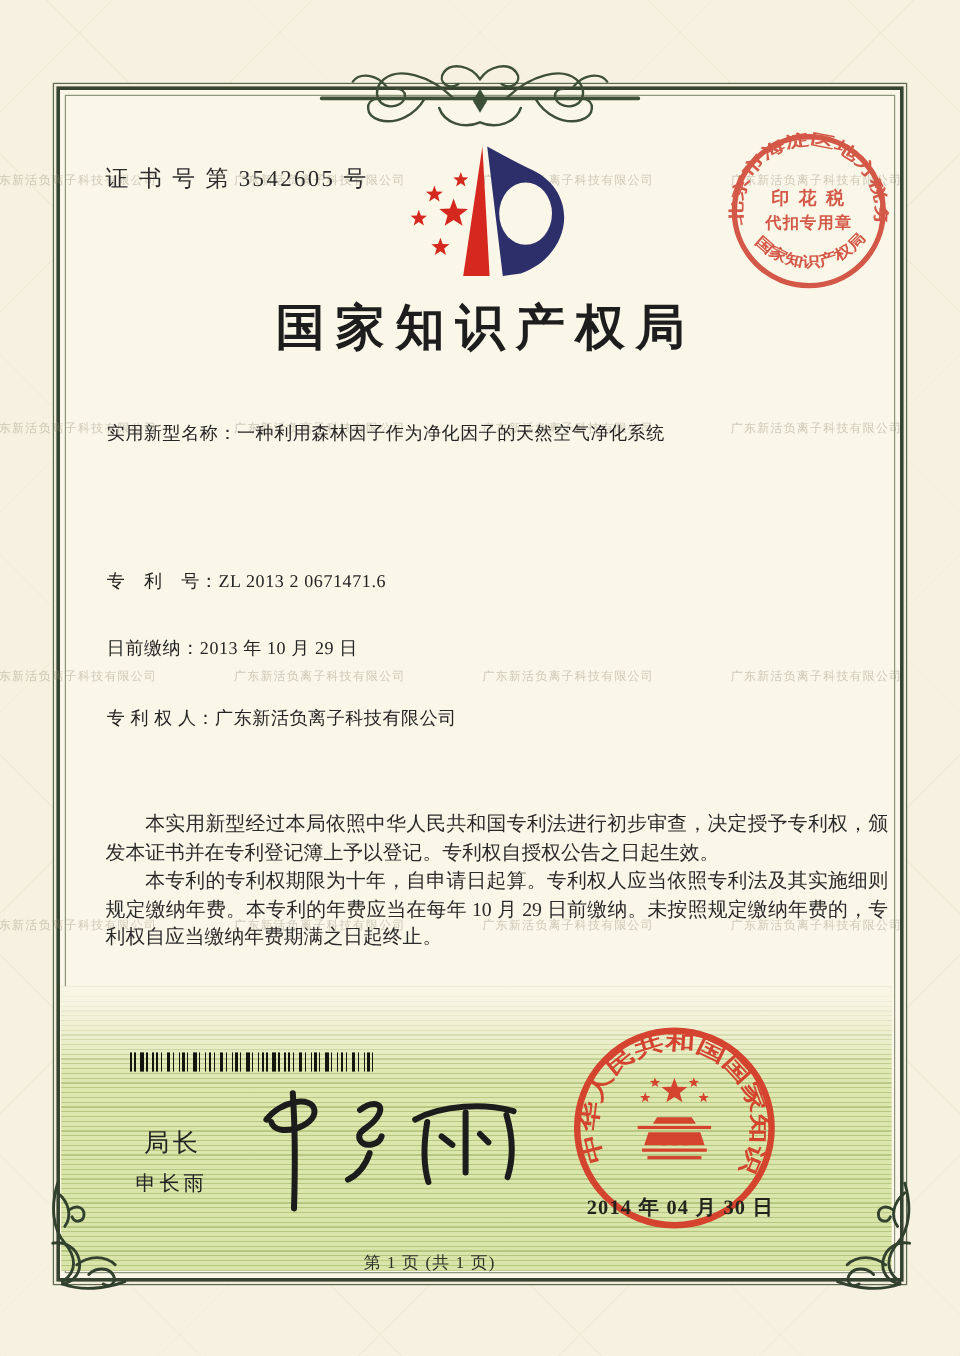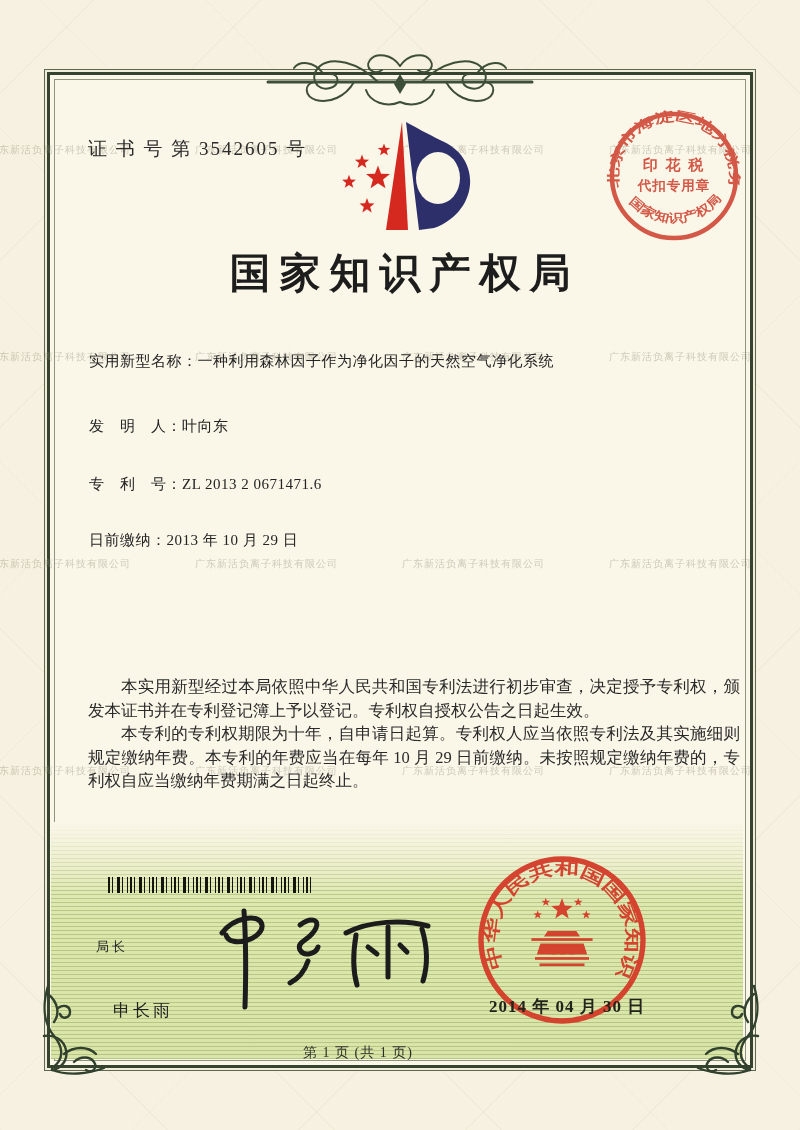--- a/index.html
+++ b/index.html
@@ -58,22 +58,22 @@
   .barcode{
     position:absolute;left:108px;top:877px;width:203px;height:16px;z-index:4;
     background:
       repeating-linear-gradient(90deg,
         #15150f 0 2px, transparent 2px 4px,
         #15150f 4px 5px, transparent 5px 9px,
         #15150f 9px 12px, transparent 12px 14px,
         #15150f 14px 15px, transparent 15px 19px,
         #15150f 19px 20px, transparent 20px 22px);
   }
-  .sig-title{position:absolute;left:96px;top:938px;font-size:13px;z-index:4;letter-spacing:3px;}
-  .sig-name{position:absolute;left:113px;top:975px;font-size:17px;z-index:4;letter-spacing:3px;margin-top:24px;}
+  .sig-title{position:absolute;left:120px;top:938px;font-size:21px;z-index:4;letter-spacing:3px;}
+  .sig-name{position:absolute;left:113px;top:975px;font-size:17px;z-index:4;letter-spacing:3px;}
   .signature-svg{position:absolute;left:200px;top:903px;z-index:4;}
   .seal-svg{position:absolute;left:472px;top:850px;z-index:5;opacity:0.93;}
   .seal-date{
     position:absolute;left:482px;top:995px;width:170px;text-align:center;z-index:6;
     font-size:17px;font-weight:bold;color:#23231d;letter-spacing:1px;white-space:nowrap;
   }
   .stamp-svg{position:absolute;left:594px;top:94px;z-index:4;opacity:0.88;}
   .logo-svg{position:absolute;left:322px;top:116px;z-index:3;}
   .footer{
     position:absolute;left:0;top:1044px;width:716px;text-align:center;z-index:4;
@@ -173,23 +173,23 @@
     <text x="80" y="76" text-anchor="middle" font-size="15" font-weight="bold" fill="#cf4331" letter-spacing="2">印 花 税</text>
     <text x="80" y="96" text-anchor="middle" font-size="13.5" font-weight="bold" fill="#cf4331" letter-spacing="1">代扣专用章</text>
     <text font-size="12" fill="#cf4331" font-weight="bold">
       <textPath href="#stampBottom" startOffset="5" textLength="105" lengthAdjust="spacingAndGlyphs">国家知识产权局</textPath>
     </text>
   </svg>
 
   <div class="title">国家知识产权局</div>
 
   <div class="field" style="top:352px"><b>实用新型名称：</b><span>一种利用森林因子作为净化因子的天然空气净化系统</span></div>
-  <div class="field" style="top:417px"><b>发　明　人：</b><span>叶向东</span></div>
   <div class="field" style="top:475px"><b>专　利　号：</b><span>ZL 2013 2 0671471.6</span></div>
   <div class="field" style="top:531px"><b>日前缴纳：</b><span>2013 年 10 月 29 日</span></div>
+  <div class="field" style="top:589px"><b>专 利 权 人：</b><span>广东新活负离子科技有限公司</span></div>
 
   <div class="body-text">
     <p>本实用新型经过本局依照中华人民共和国专利法进行初步审查，决定授予专利权，颁发本证书并在专利登记簿上予以登记。专利权自授权公告之日起生效。</p>
     <p>本专利的专利权期限为十年，自申请日起算。专利权人应当依照专利法及其实施细则规定缴纳年费。本专利的年费应当在每年 10 月 29 日前缴纳。未按照规定缴纳年费的，专利权自应当缴纳年费期满之日起终止。</p>
   </div>
 
   <div class="barcode"></div>
 
   <div class="sig-title">局长</div>
   <div class="sig-name">申长雨</div>

